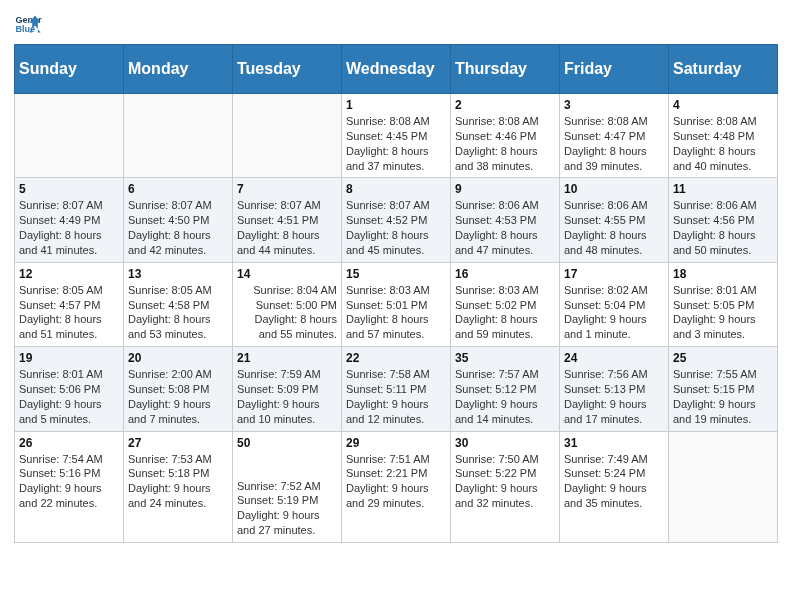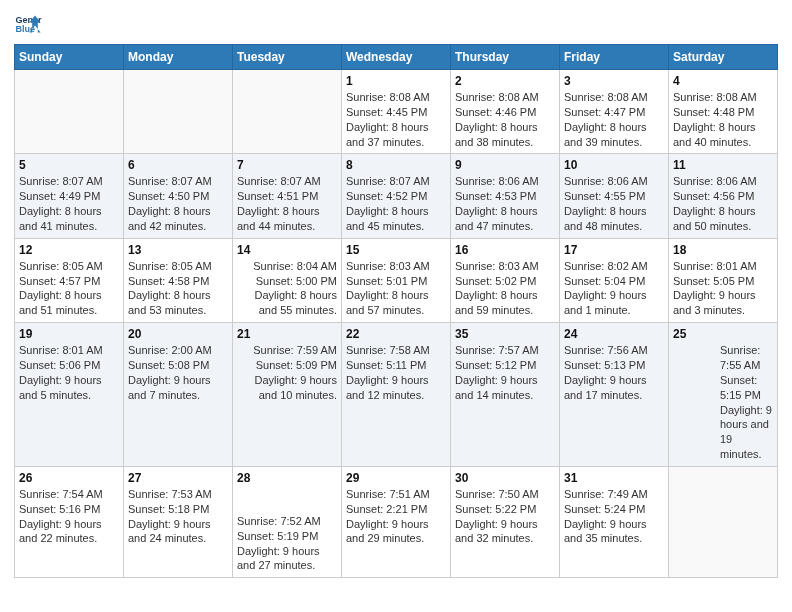--- a/index.html
+++ b/index.html
@@ -46,23 +46,23 @@
       margin-top: 2px;
     }
     .calendar-table {
       width: 100%;
       border-collapse: collapse;
       border: 1px solid #ccc;
     }
     .calendar-table th {
       background: #2e7ab6;
       color: #fff;
-      font-size: 12px;
+      font-size: 16px;
       font-weight: bold;
-      padding: 5px 4px;
+      padding: 15px 4px;
       text-align: left;
       border: 1px solid #2566a0;
     }
     .calendar-table td {
       vertical-align: top;
       width: calc(100% / 7);
       border: 1px solid #ccc;
       padding: 4px 4px 4px 4px;
       font-size: 10px;
       color: #222;
@@ -245,21 +245,21 @@
 Daylight: 9 hours and 5 minutes.</div>
           </td>
           <td>
             <div class="cell-day">20</div>
             <div class="cell-info" style="white-space: pre-line;">Sunrise: 2:00 AM
 Sunset: 5:08 PM
 Daylight: 9 hours and 7 minutes.</div>
           </td>
           <td>
             <div class="cell-day">21</div>
-            <div class="cell-info" style="white-space: pre-line; text-align: right;">Sunrise: 7:59 AM
+            <div class="cell-info" style="white-space: pre-line;">Sunrise: 7:59 AM
 Sunset: 5:09 PM
 Daylight: 9 hours and 10 minutes.</div>
           </td>
           <td>
             <div class="cell-day">22</div>
             <div class="cell-info" style="white-space: pre-line;">Sunrise: 7:58 AM
 Sunset: 5:11 PM
 Daylight: 9 hours and 12 minutes.</div>
           </td>
           <td>
@@ -269,40 +269,40 @@
 Daylight: 9 hours and 14 minutes.</div>
           </td>
           <td>
             <div class="cell-day">24</div>
             <div class="cell-info" style="white-space: pre-line;">Sunrise: 7:56 AM
 Sunset: 5:13 PM
 Daylight: 9 hours and 17 minutes.</div>
           </td>
           <td>
             <div class="cell-day">25</div>
-            <div class="cell-info" style="white-space: pre-line; margin-left: 47px;">Sunrise: 7:55 AM
+            <div class="cell-info" style="white-space: pre-line;">Sunrise: 7:55 AM
 Sunset: 5:15 PM
 Daylight: 9 hours and 19 minutes.</div>
           </td>
         </tr>
         <tr class="row-white">
           <td>
             <div class="cell-day">26</div>
             <div class="cell-info" style="white-space: pre-line;">Sunrise: 7:54 AM
 Sunset: 5:16 PM
 Daylight: 9 hours and 22 minutes.</div>
           </td>
           <td>
             <div class="cell-day">27</div>
             <div class="cell-info" style="white-space: pre-line;">Sunrise: 7:53 AM
 Sunset: 5:18 PM
 Daylight: 9 hours and 24 minutes.</div>
           </td>
           <td>
-            <div class="cell-day">28</div>
+            <div class="cell-day">50</div>
             <div class="cell-info" style="white-space: pre-line; margin-top: 29px;">Sunrise: 7:52 AM
 Sunset: 5:19 PM
 Daylight: 9 hours and 27 minutes.</div>
           </td>
           <td>
             <div class="cell-day">29</div>
             <div class="cell-info" style="white-space: pre-line;">Sunrise: 7:51 AM
 Sunset: 2:21 PM
 Daylight: 9 hours and 29 minutes.</div>
           </td>

